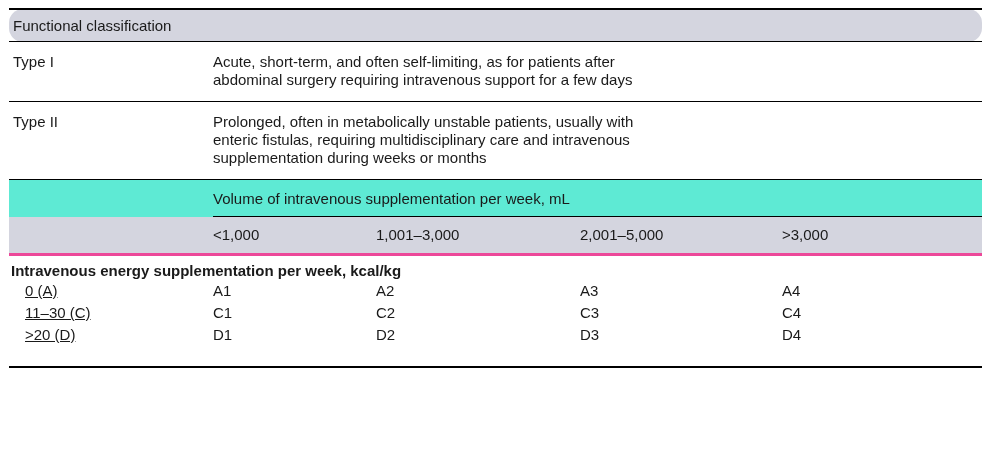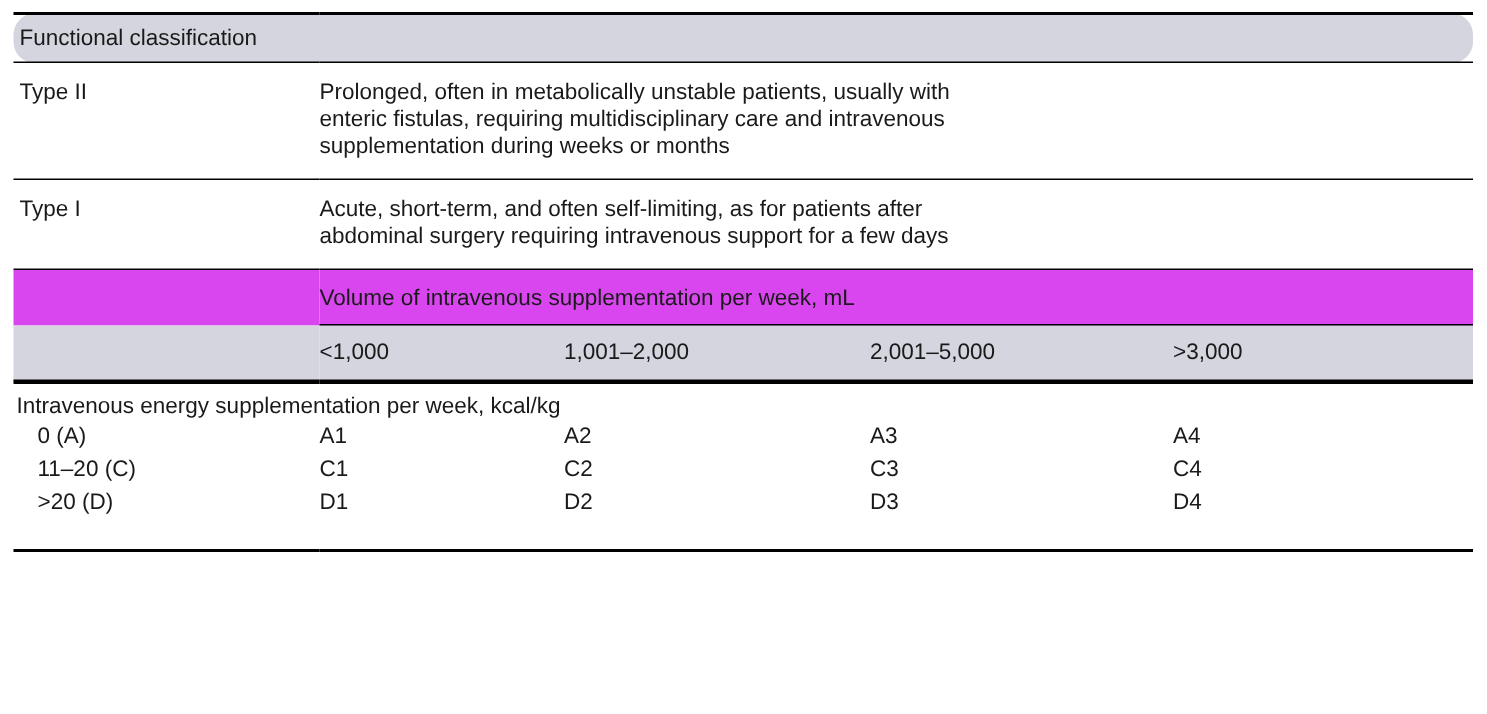--- a/index.html
+++ b/index.html
@@ -39,36 +39,36 @@
   }
   tr.func-row td {
     border-bottom: 1px solid #000;
     padding-top: 11px;
     padding-bottom: 12px;
   }
   tr.func-row td.label { padding-left: 4px; }
   td.desc { white-space: pre-line; }
 
   tr.gray-volume td {
-    background: #d946ef;
+    background: #5eead4;
     padding-top: 10px;
     padding-bottom: 8px;
   }
   tr.gray-volume td.vol-span { border-bottom: 1px solid #000; }
 
   tr.gray-cols td {
     background: #d4d5df;
-    border-bottom: 3px solid #000000;
+    border-bottom: 3px solid #ec4899;
     padding-top: 9px;
     padding-bottom: 9px;
   }
 
-  tr.energy-head td { padding-top: 6px; padding-left: 2px; }
+  tr.energy-head td { padding-top: 6px; padding-left: 2px; font-weight: bold; }
   tr.energy-row td { line-height: 22px; }
-  tr.energy-row td.label { padding-left: 16px; }
+  tr.energy-row td.label { padding-left: 16px; text-decoration: underline; }
   tr.energy-row.last td { padding-bottom: 20px; }
 </style>
 </head>
 <body>
 
 <div class="page">
   <table class="clsf">
     <colgroup>
       <col class="c1">
         <col class="c2">
@@ -76,60 +76,60 @@
         <col class="c4">
         <col class="c5">
     </colgroup>
 
     <tbody>
         <tr class="section-head">
       <td colspan="5">Functional classification</td>
     </tr>
 
     <tr class="func-row">
+      <td class="label">Type I</td>
+      <td class="desc" colspan="4">Acute, short-term, and often self-limiting, as for patients after
+abdominal surgery requiring intravenous support for a few days</td>
+    </tr>
+
+    <tr class="func-row">
       <td class="label">Type II</td>
       <td class="desc" colspan="4">Prolonged, often in metabolically unstable patients, usually with
 enteric fistulas, requiring multidisciplinary care and intravenous
 supplementation during weeks or months</td>
-    </tr>
-
-    <tr class="func-row">
-      <td class="label">Type I</td>
-      <td class="desc" colspan="4">Acute, short-term, and often self-limiting, as for patients after
-abdominal surgery requiring intravenous support for a few days</td>
     </tr>
 
 
 
     <tr class="gray-volume">
       <td></td>
       <td class="vol-span" colspan="4">Volume of intravenous supplementation per week, mL</td>
     </tr>
 
     <tr class="gray-cols">
       <td></td>
       <td>&lt;1,000</td>
-      <td>1,001–2,000</td>
+      <td>1,001–3,000</td>
       <td>2,001–5,000</td>
       <td>&gt;3,000</td>
     </tr>
 
     <tr class="energy-head">
       <td colspan="5">Intravenous energy supplementation per week, kcal/kg</td>
     </tr>
 
     <tr class="energy-row">
       <td class="label">0 (A)</td>
       <td>A1</td>
       <td>A2</td>
       <td>A3</td>
       <td>A4</td>
     </tr>
     <tr class="energy-row">
-      <td class="label">11–20 (C)</td>
+      <td class="label">11–30 (C)</td>
       <td>C1</td>
       <td>C2</td>
       <td>C3</td>
       <td>C4</td>
     </tr>
     <tr class="energy-row last">
       <td class="label">&gt;20 (D)</td>
       <td>D1</td>
       <td>D2</td>
       <td>D3</td>

